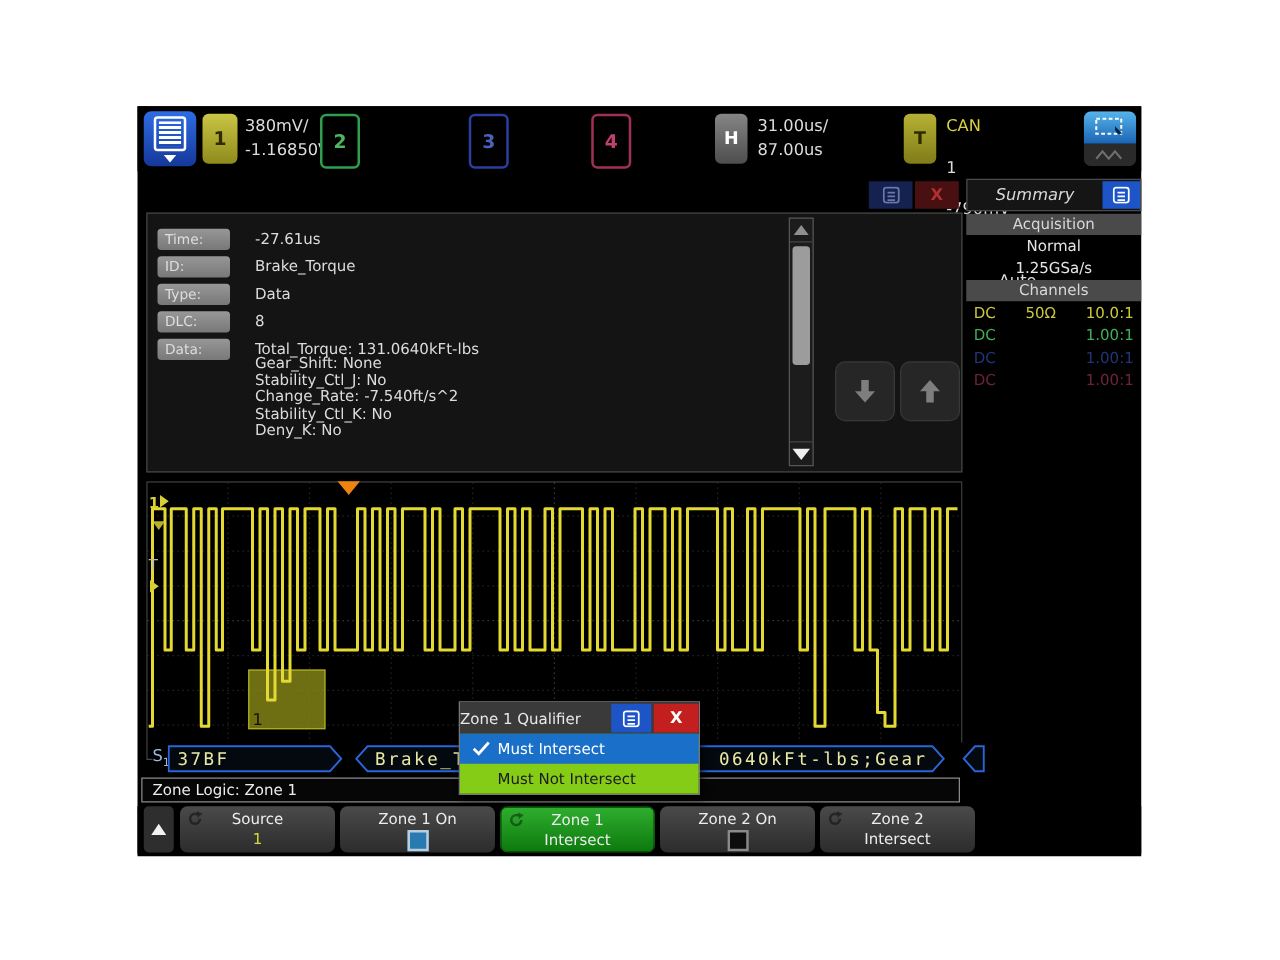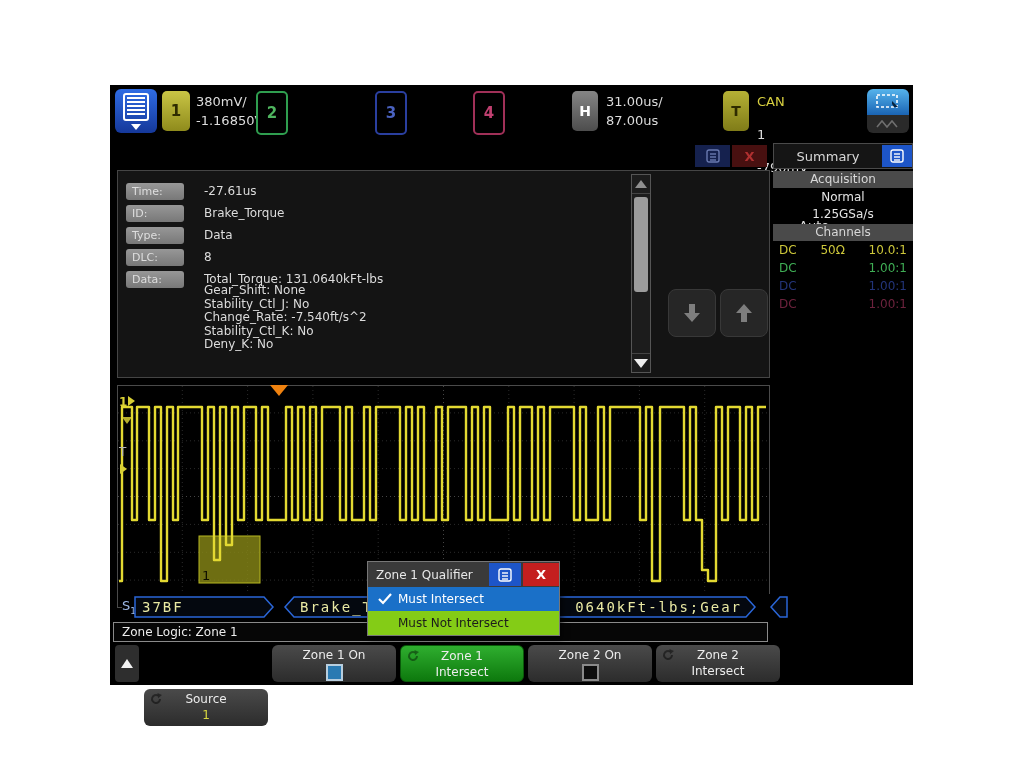--- a/index.html
+++ b/index.html
@@ -66,21 +66,21 @@
   .tri-dn-wh{width:0;height:0;border-left:7px solid transparent;border-right:7px solid transparent;
              border-top:9px solid #efefef;}
   .nav-btn{position:absolute;top:118px;width:48px;height:48px;border-radius:8px;background:#262626;
            border:1px solid #383838;box-sizing:border-box;display:flex;align-items:center;
            justify-content:center;cursor:pointer;}
   .nav-down{left:550px;}
   .nav-up{left:602px;}
 
   
   .sidebar{position:absolute;left:663px;top:58px;width:140px;}
-  .sum-head{height:24px;border:1px solid #4a4a4a;background:#151515;display:flex;align-items:center;}
+  .sum-head{height:24px;border:1px solid #4a4a4a;background:#151515;display:flex;align-items:center;font-style:italic;}
   .sum-title{flex:1;text-align:center;color:#d8d8d8;font-size:13px;}
   .sum-menu{width:30px;height:22px;background:#1d55c8;display:flex;align-items:center;
             justify-content:center;cursor:pointer;}
   .sec-head{height:17px;background:#4a4a4a;color:#d8d8d8;font-size:12px;text-align:center;
             line-height:17px;margin-top:2px;}
   .sum-val{color:#e4e4e4;font-size:12px;text-align:center;line-height:16px;margin-top:1px;}
   .ch-row{display:flex;justify-content:space-between;padding:0 6px;font-size:12px;line-height:18px;}
   .ch-row .mid{min-width:34px;text-align:center;}
   .ch-row.dim{opacity:0.6;}
   .cr1{color:#cdc73a;} .cr2{color:#3fae55;} .cr3{color:#3a57c9;} .cr4{color:#b53a66;}
@@ -124,27 +124,27 @@
            text-align:center;cursor:pointer;}
   .softkey .l1{margin-top:3px;}
   .softkey .l2{margin-top:2px;}
   .softkey.green{background:linear-gradient(#2fae2f,#0d790d);border:1px solid #0a5a0a;
                  box-sizing:border-box;}
   .rot-ic{position:absolute;left:5px;top:3px;}
   .sk-val{color:#d8d840;}
   .chk{display:inline-block;width:13px;height:13px;border:2px solid #8a8a8a;background:#0d0d0d;
        vertical-align:middle;}
   .chk.on{border-color:#b8cede;background:#2a7ab2;}
-  .sk1{left:34px;margin-top:44px;} .sk2{left:162px;} .sk3{left:290px;} .sk4{left:418px;} .sk5{left:546px;}
+  .sk1{left:34px;} .sk2{left:162px;} .sk3{left:290px;} .sk4{left:418px;} .sk5{left:546px;}
 
   
   .popup{position:absolute;left:257px;top:476px;width:191px;z-index:50;border:1px solid #777;
          box-shadow:2px 3px 6px rgba(0,0,0,.7);}
   .popup-head{height:25px;background:#3a3a3a;display:flex;align-items:center;}
-  .popup-title{flex:1;color:#e8e8e8;font-size:12px;padding-left:8px;white-space:nowrap;}
+  .popup-title{flex:1;color:#e8e8e8;font-size:12px;white-space:nowrap;}
   .popup-menu{width:32px;height:23px;background:#1d55c8;display:flex;align-items:center;
               justify-content:center;cursor:pointer;margin-right:2px;}
   .popup-close{width:36px;height:23px;background:#c41f1f;color:#fff;font-weight:bold;font-size:13px;
                display:flex;align-items:center;justify-content:center;cursor:pointer;}
   .popup-body{background:#84cc16;}
   .popup-item{height:24px;display:flex;align-items:center;font-size:12px;color:#1c1c1c;
               padding-left:10px;cursor:pointer;gap:6px;}
   .popup-item.sel{background:#1a70c8;color:#fff;}
   .chk-glyph{width:14px;height:12px;}
 </style>

